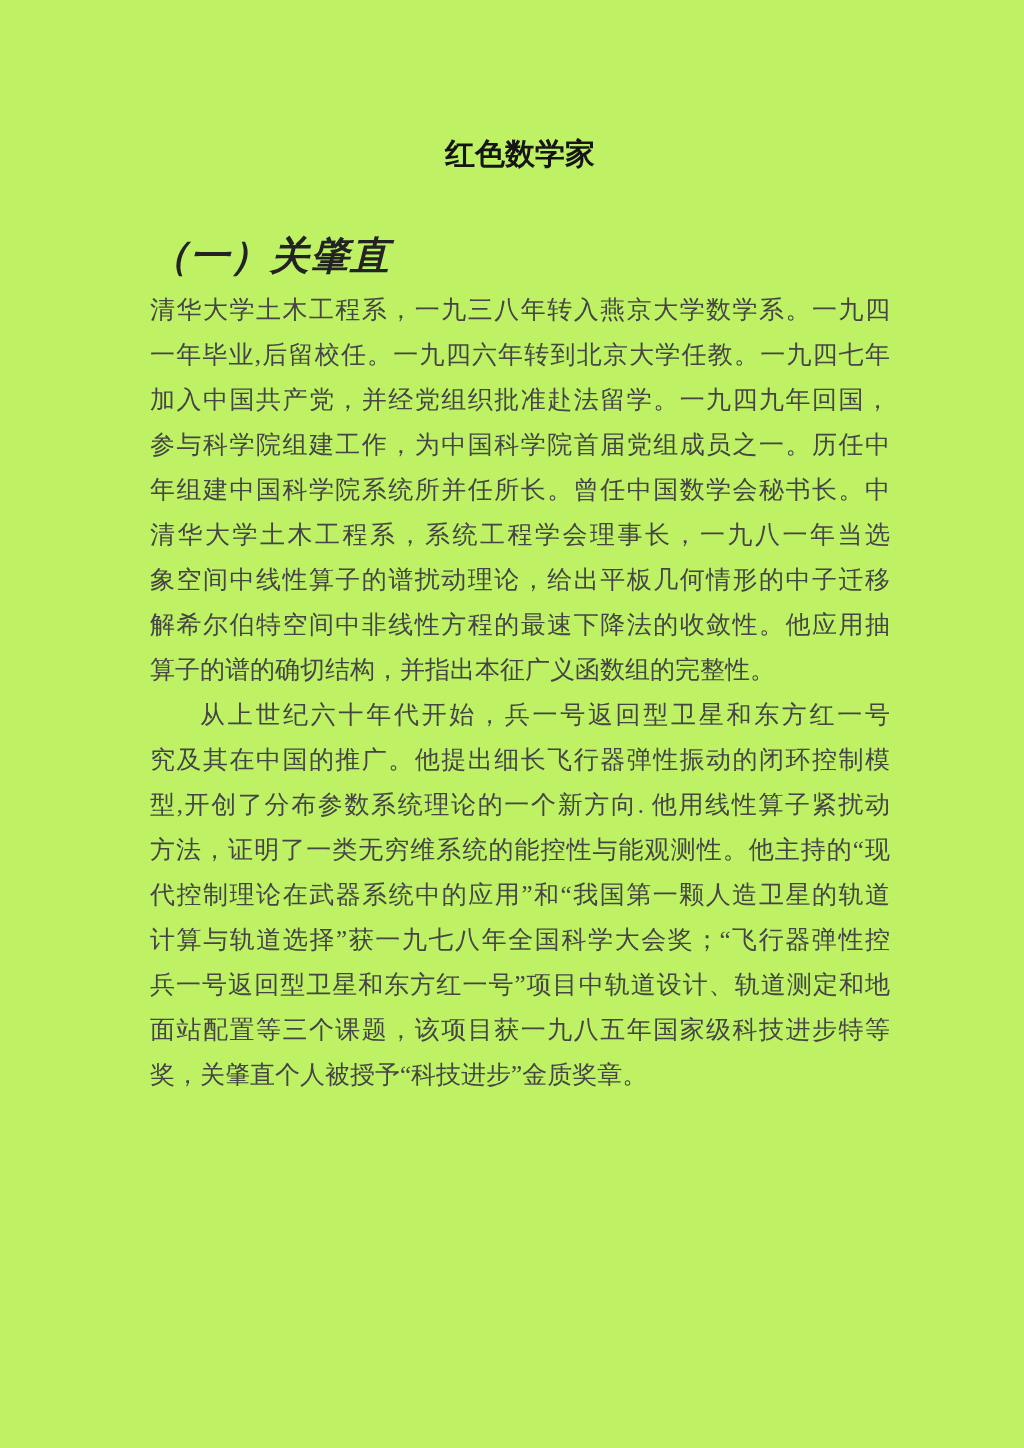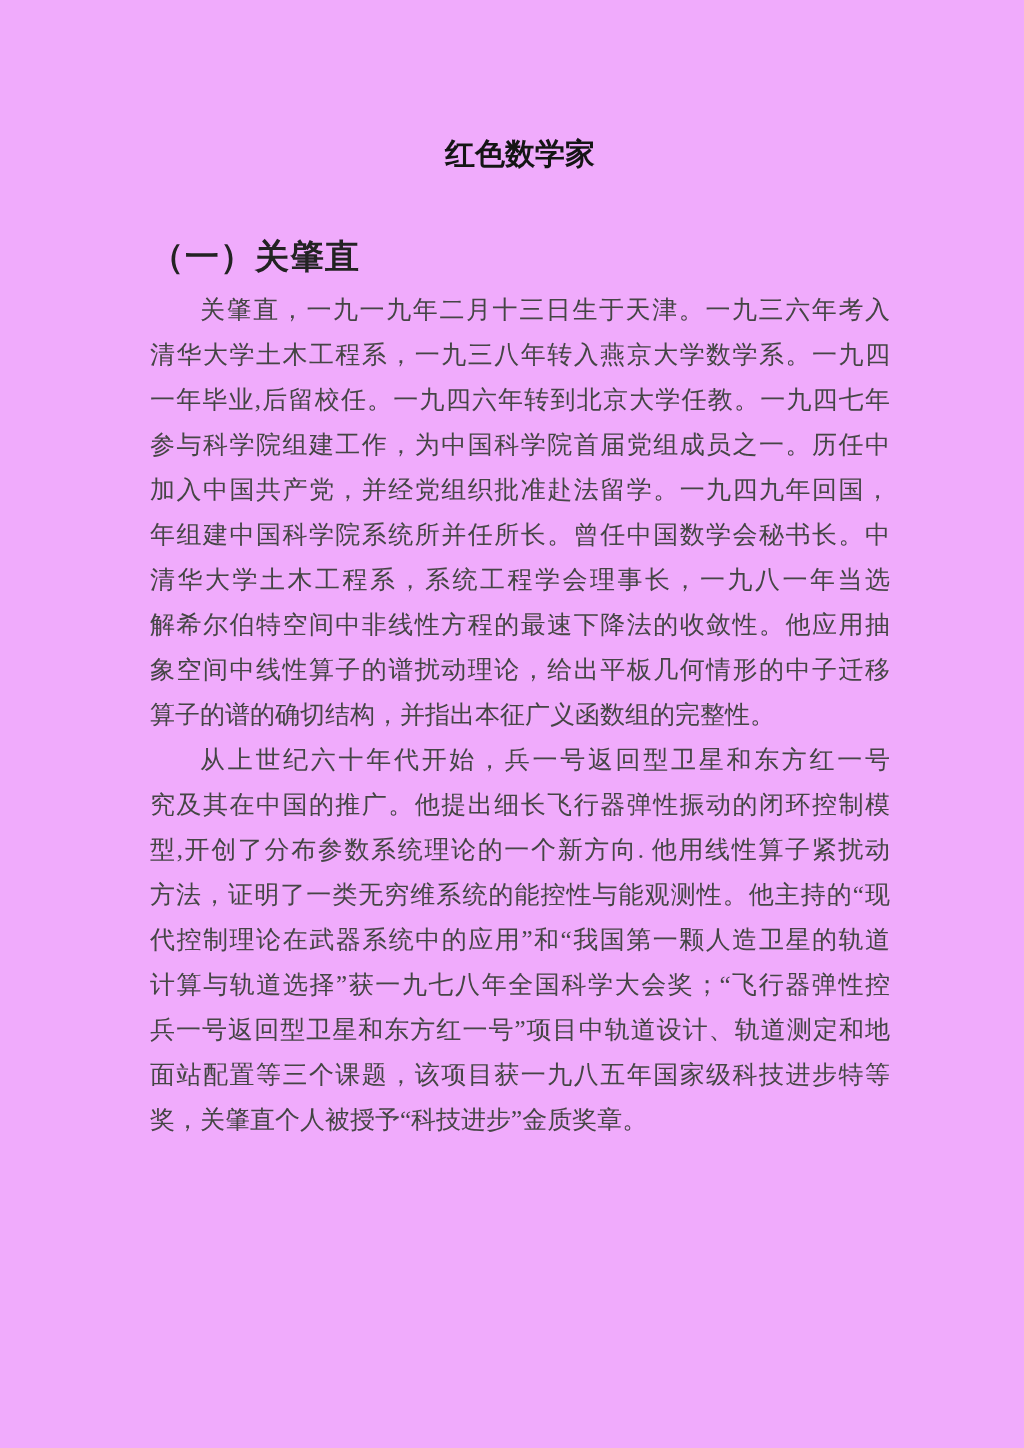--- a/index.html
+++ b/index.html
@@ -4,42 +4,43 @@
 <style>
   html, body {
     margin: 0;
     padding: 0;
     background: #ffffff;
   }
   .page {
     position: relative;
     width: 1024px;
     height: 1448px;
-    background: #f0abfc;
+    background: #bef264;
     overflow: hidden;
   }
   .doc-title {
     margin: 134px 134px 0 150px;
     width: 740px;
     text-align: center;
     font-family: "Liberation Sans", "DejaVu Sans", sans-serif;
     font-weight: bold;
     font-size: 30px;
     line-height: 40px;
     color: #151515;
   }
   .section-heading {
     margin: 62px 0 4px 150px;
     width: 740px;
     font-family: "Liberation Sans", "DejaVu Sans", sans-serif;
     font-weight: bold;
-    font-size: 34px;
+    font-size: 39px;
     line-height: 40px;
     color: #232323;
     letter-spacing: 1px;
+    font-style: italic;
   }
   .content {
     margin: 11px 0 0 150px;
     width: 740px;
     font-family: "Liberation Serif", "DejaVu Serif", serif;
     font-size: 25px;
     line-height: 45px;
     color: #454545;
   }
   .line {
@@ -58,32 +59,31 @@
 
 <div class="page">
 
   <div class="doc-title">红色数学家</div>
 
   <div class="section-heading">（一）关肇直</div>
 
   <div class="content">
 
     <div class="paragraph">
-      <div class="line indent">关肇直，一九一九年二月十三日生于天津。一九三六年考入</div>
       <div class="line">清华大学土木工程系，一九三八年转入燕京大学数学系。一九四</div>
       <div class="line">一年毕业,后留校任。一九四六年转到北京大学任教。一九四七年</div>
+      <div class="line">加入中国共产党，并经党组织批准赴法留学。一九四九年回国，</div>
       <div class="line">参与科学院组建工作，为中国科学院首届党组成员之一。历任中</div>
-      <div class="line">加入中国共产党，并经党组织批准赴法留学。一九四九年回国，</div>
       <div class="line">年组建中国科学院系统所并任所长。曾任中国数学会秘书长。中</div>
       <div class="line">清华大学土木工程系，系统工程学会理事长，一九八一年当选</div>
     </div>
 
     <div class="paragraph">
+      <div class="line">象空间中线性算子的谱扰动理论，给出平板几何情形的中子迁移</div>
       <div class="line">解希尔伯特空间中非线性方程的最速下降法的收敛性。他应用抽</div>
-      <div class="line">象空间中线性算子的谱扰动理论，给出平板几何情形的中子迁移</div>
       <div class="line last">算子的谱的确切结构，并指出本征广义函数组的完整性。</div>
     </div>
 
     <div class="paragraph">
       <div class="line indent">从上世纪六十年代开始，兵一号返回型卫星和东方红一号</div>
       <div class="line">究及其在中国的推广。他提出细长飞行器弹性振动的闭环控制模</div>
       <div class="line">型,开创了分布参数系统理论的一个新方向. 他用线性算子紧扰动</div>
       <div class="line">方法，证明了一类无穷维系统的能控性与能观测性。他主持的“现</div>
       <div class="line">代控制理论在武器系统中的应用”和“我国第一颗人造卫星的轨道</div>
       <div class="line">计算与轨道选择”获一九七八年全国科学大会奖；“飞行器弹性控</div>

